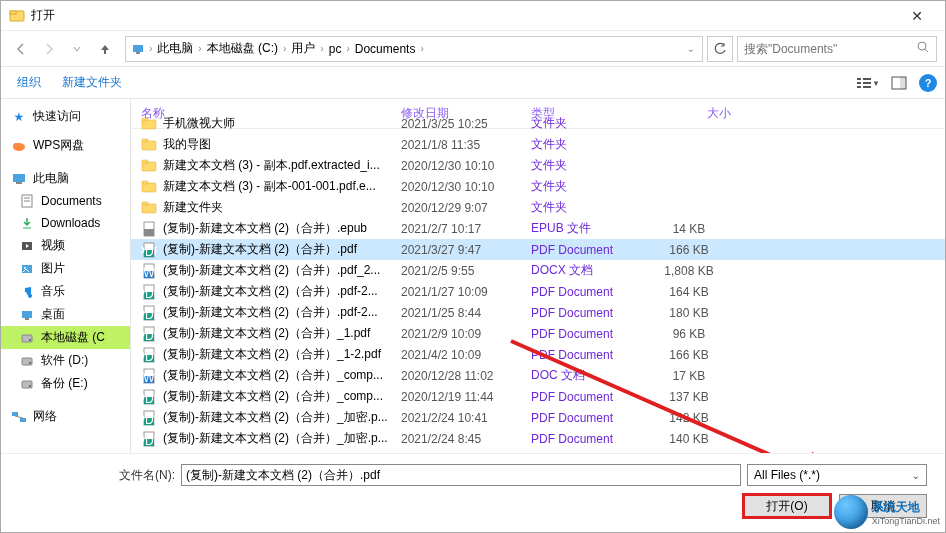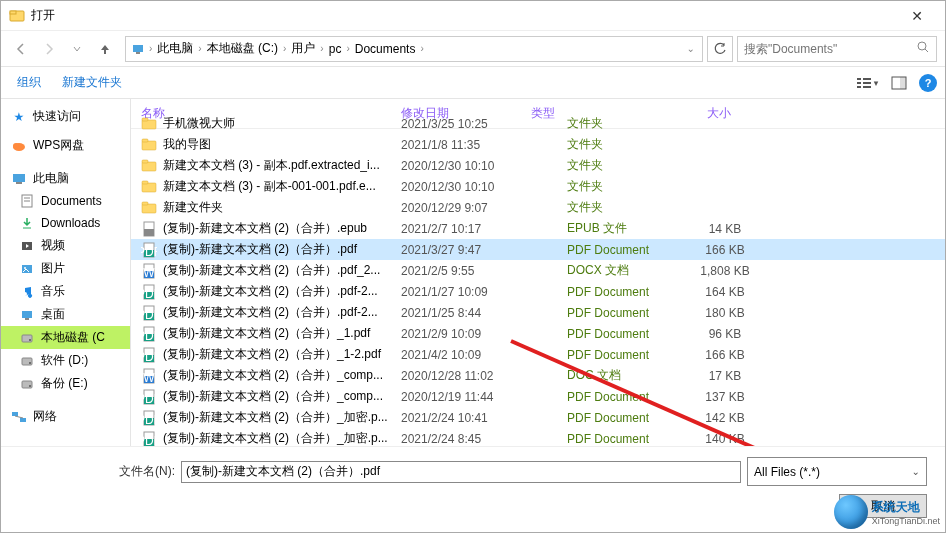--- a/index.html
+++ b/index.html
@@ -46,29 +46,29 @@
 .col-name { width: 260px; }
 .col-date { width: 130px; }
 .col-type { width: 120px; }
 .col-size { width: 80px; text-align: right; }
 .rows { flex: 1; overflow: hidden; padding-top: 2px; position: relative; }
 .row { display: flex; align-items: center; padding: 2px 10px; height: 21px; }
 .row.selected { background: #cce8ff; }
 .row .ficon { width: 16px; height: 16px; margin-right: 6px; flex-shrink: 0; }
 .row .rname { width: 238px; white-space: nowrap; overflow: hidden; text-overflow: ellipsis; }
 .row .rdate { width: 130px; color: #555; }
-.row .rtype { width: 120px; color: #4d7c0f; margin-left: 36px; }
+.row .rtype { width: 120px; color: #6d28d9; }
 .row .rsize { width: 76px; text-align: center; color: #555; }
 
 
 .bottom { padding: 10px 18px 14px; border-top: 1px solid #eee; display:flex; flex-direction:column; gap:8px; }
 .filename-row { display: flex; align-items: center; gap: 6px; }
 .filename-row label { color:#333; }
 .filename-row .fname-input { flex: 1; border: 1px solid #888; height: 22px; padding: 0 4px; font-size: 12px; }
-.filter-select { width: 180px; border: 1px solid #888; height: 29px; display:flex; align-items:center; padding: 0 6px; justify-content: space-between; }
+.filter-select { width: 180px; border: 1px solid #888; height: 22px; display:flex; align-items:center; padding: 0 6px; justify-content: space-between; }
 .btn-row { display:flex; justify-content:flex-end; gap:8px; }
 .btn { width: 88px; height: 24px; border: 1px solid #888; background: #e1e1e1; display:flex; align-items:center; justify-content:center; }
 .btn.highlight { border: 2px solid #e02020; box-shadow: 0 0 0 1px #e02020; }
 .star-blue { color:#1E88E5; }
 
 
 .arrow-annotation { position: absolute; pointer-events: none; z-index: 50; }
 
 
 .watermark { position: absolute; right: 6px; bottom: 4px; display:flex; align-items:center; gap:4px; font-size: 13px; font-weight: bold; color:#0b6db7; z-index: 60;}
@@ -488,20 +488,23 @@
   <div class="bottom">
     <div class="filename-row">
       <label style="margin-left:100px;">文件名(N):</label>
       <input class="fname-input" value="(复制)-新建文本文档 (2)（合并）.pdf" style="">
       <div class="filter-select">
         <span>All Files (*.*)</span>
         <span style="font-size:10px;color:#555">⌄</span>
       </div>
     </div>
     <div class="btn-row">
+      <div class="btn highlight">
+          <span>打开(O)</span>
+        </div>
       <div class="btn">
           <span>取消</span>
         </div>
     </div>
   </div>
 
 </div>
 
 <div class="watermark">
   <div class="globe"></div>

